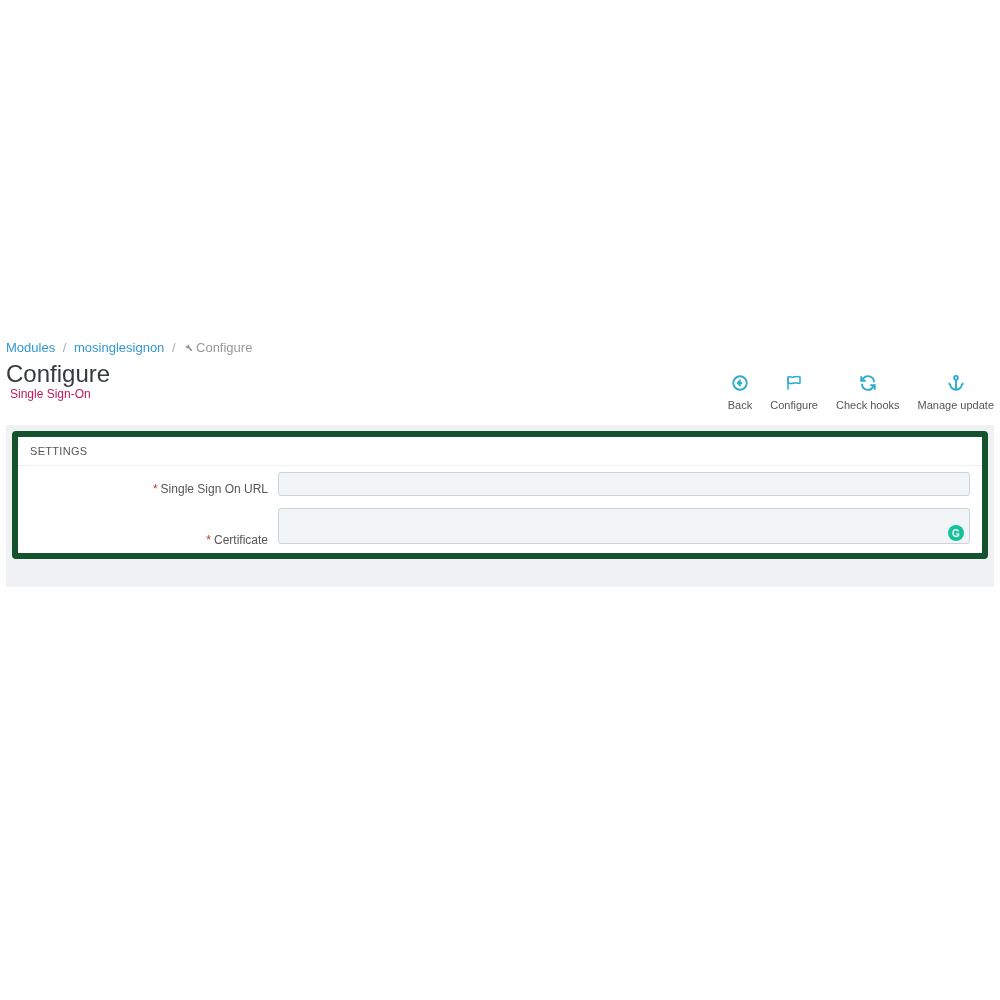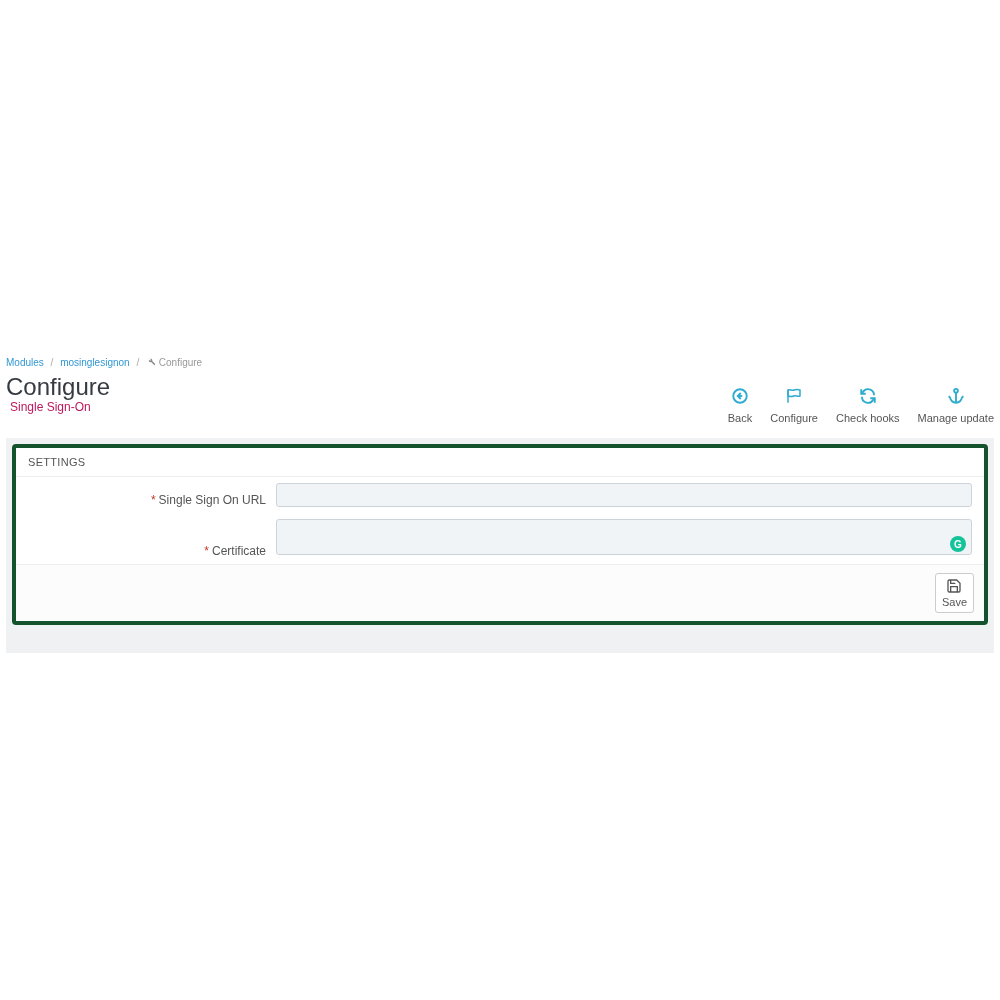--- a/index.html
+++ b/index.html
@@ -9,24 +9,23 @@
     color: #555;
     background: #fff;
     width: 1000px;
   }
   .content-wrap {
     padding-top: 340px;
     padding-left: 6px;
     padding-right: 6px;
   }
   .breadcrumb {
-    font-size: 10px;
+    font-size: 13px;
     color: #999;
     padding-bottom: 6px;
-    margin-top: 16px;
   }
   .breadcrumb a {
     color: #3097d1;
     text-decoration: none;
   }
   .breadcrumb .sep {
     color: #aaa;
     padding: 0 4px;
   }
   .breadcrumb .wrench {
@@ -74,21 +73,21 @@
     font-size: 11px;
     color: #555;
   }
   .panel-area {
     margin-top: 14px;
     background: #eff1f2;
     padding: 6px;
   }
   .panel {
     background: #fff;
-    border: 4px solid #14532d;
+    border: 6px solid #14532d;
     border-radius: 4px;
   }
   .panel-heading {
     font-size: 11px;
     text-transform: uppercase;
     color: #555;
     padding: 8px 12px;
     border-bottom: 1px solid #eee;
     letter-spacing: 0.3px;
   }
@@ -259,26 +258,16 @@
       <div class="form-row">
         <div class="form-label">
           <span class="required-star">*</span><span>Certificate</span>
         </div>
         <div class="textarea-wrap">
           <textarea class="form-textarea" style=""></textarea>
           <div class="gram-badge">G</div>
         </div>
       </div>
 
-      <div class="panel-footer">
-        <button class="save-btn">
-          <svg width="16" height="16" viewBox="0 0 24 24" fill="none" stroke="#555" stroke-width="2">
-              <path d="M19 21H5a2 2 0 0 1-2-2V5a2 2 0 0 1 2-2h11l5 5v11a2 2 0 0 1-2 2z"></path>
-              <path d="M17 21v-8H7v8"></path>
-              <path d="M7 3v5h7"></path>
-            </svg>
-          <span>Save</span>
-        </button>
-      </div>
     </div>
     <div class="footer-strip"></div>
   </div>
 </div>
 
 </body></html>

